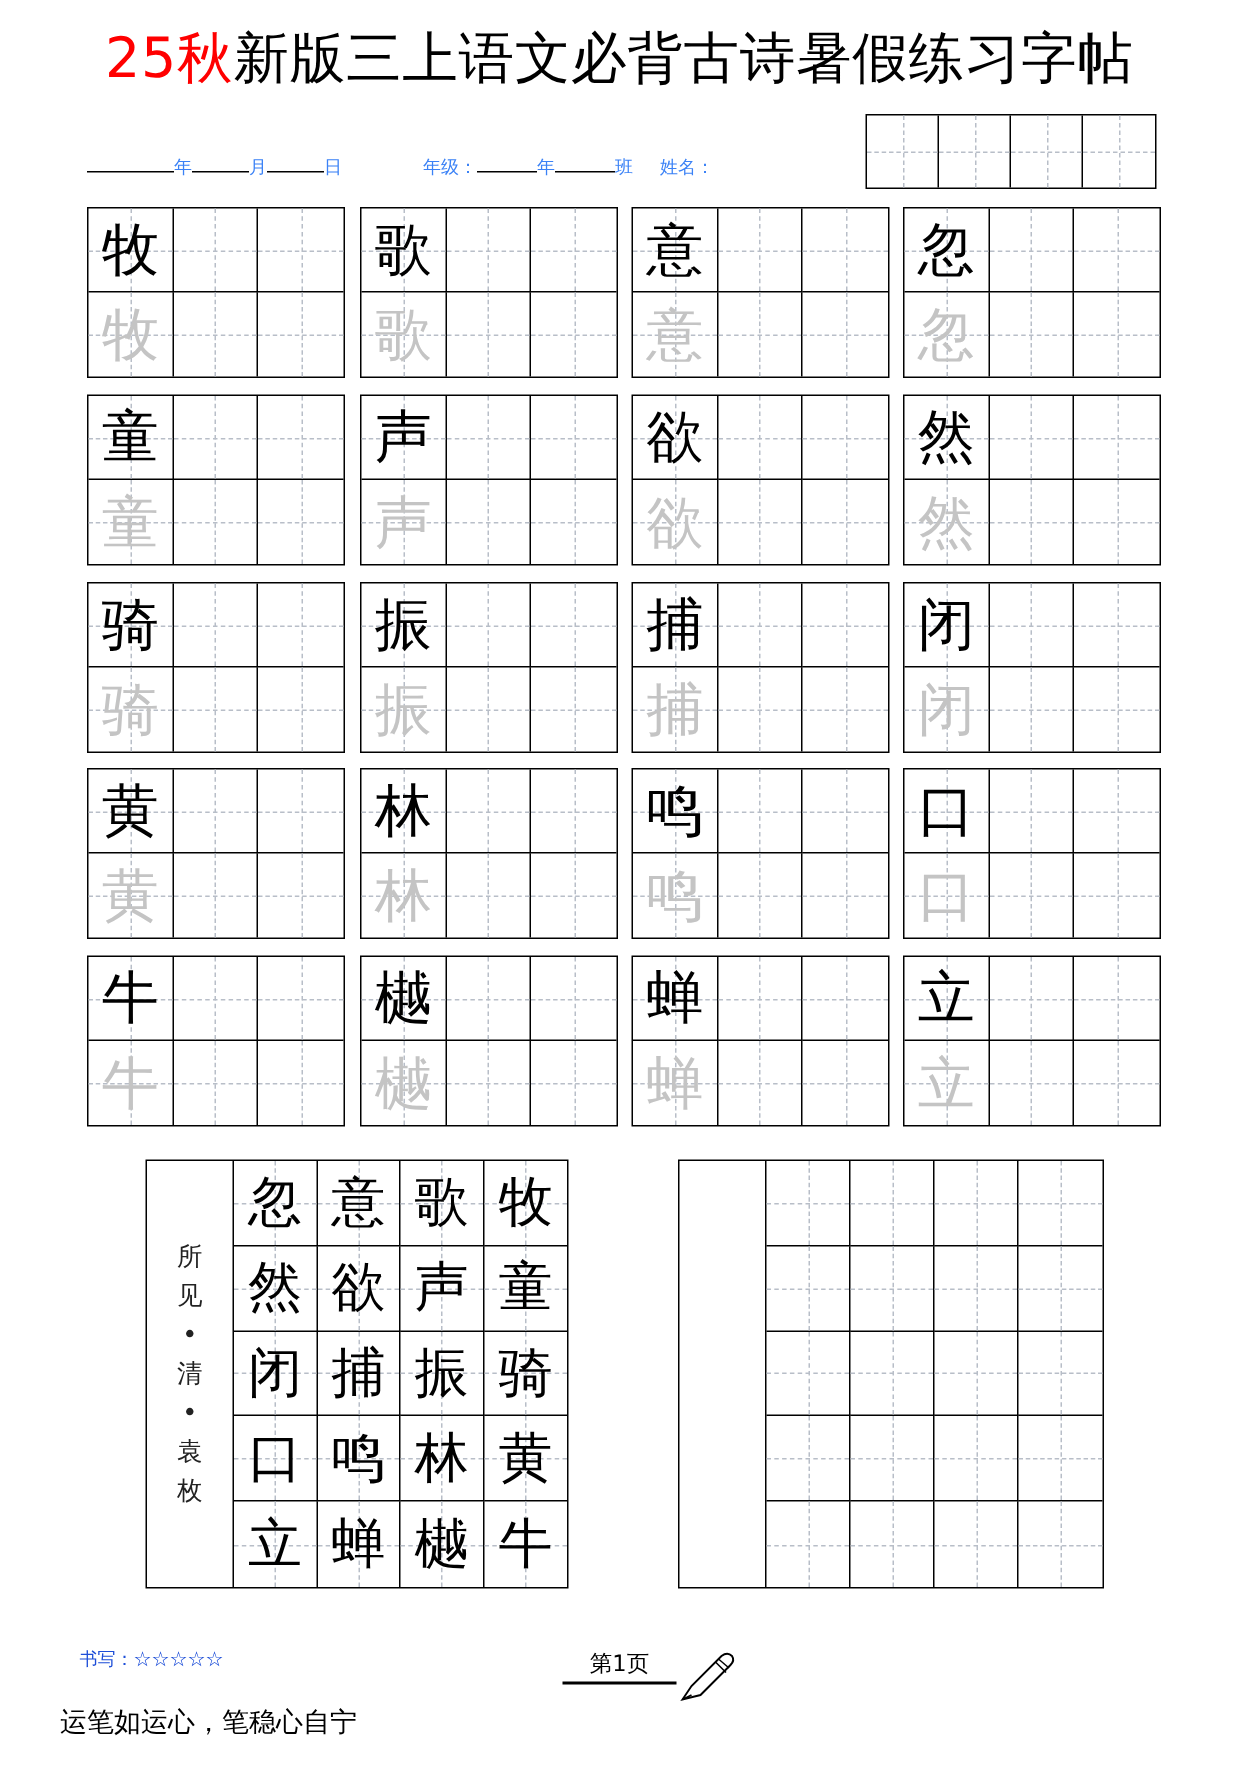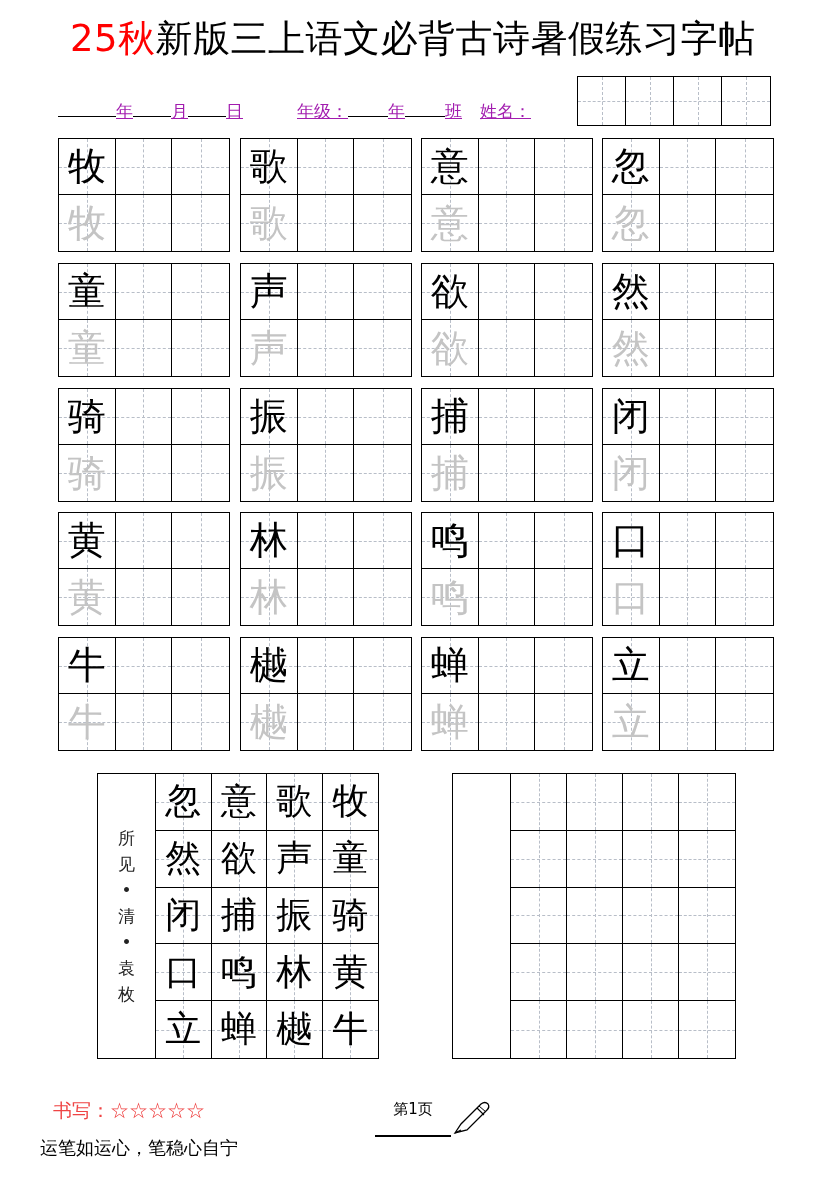--- a/index.html
+++ b/index.html
@@ -1,22 +1,22 @@
 <!DOCTYPE html>
 <html><head>
 <meta charset="utf-8">
 <style>
   html, body { margin:0; padding:0; background:#fff; }
   body { width:827px; height:1180px; position:relative; overflow:hidden;
          font-family:"DejaVu Sans","Liberation Sans",sans-serif; color:#000; }
   .title { position:absolute; left:70px; top:14px; font-size:37px; line-height:50px;
            letter-spacing:0.5px; white-space:nowrap; font-family:"DejaVu Sans",sans-serif; }
   .title .red { color:#ff0000; }
-  .info { position:absolute; left:58px; top:100px; font-size:17px; line-height:22px;
-          white-space:nowrap; font-family:"DejaVu Serif",serif; color:#a21caf;text-decoration:underline; }
+  .info { position:absolute; left:58px; top:100px; font-size:12px; line-height:22px;
+          white-space:nowrap; font-family:"DejaVu Serif",serif; color:#3b82f6; }
   .info .blank { display:inline-block; border-bottom:1px solid #000; height:14px; vertical-align:baseline; }
   .info .gap { display:inline-block; width:54px; }
   .namebox { position:absolute; left:577px; top:76px; height:48px; display:flex;
              border:1px solid #000; }
   .namebox .c { width:48px; height:48px; border-right:1px solid #000; box-sizing:border-box;
                 position:relative; }
   .namebox .c:last-child { border-right:none; }
   .tian::before { content:""; position:absolute; left:50%; top:0; bottom:0; border-left:1px dashed #b8bec8; }
   .tian::after { content:""; position:absolute; top:50%; left:0; right:0; border-top:1px dashed #b8bec8; }
   .block { position:absolute; width:172px; height:114px; border:1px solid #000; box-sizing:border-box;
@@ -39,25 +39,25 @@
   .poem .grid .cell:nth-child(n+17) { border-bottom:none; }
   .poem .grid .ch { position:absolute; inset:0; display:flex; align-items:center; justify-content:center;
                     font-size:36px; font-family:"DejaVu Serif",serif; z-index:1; }
   .blankbox { position:absolute; left:452px; top:773px; width:284px; height:286px; border:1px solid #000;
               box-sizing:border-box; display:flex; }
   .blankbox .side { width:57px; border-right:1px solid #000; }
   .blankbox .grid { flex:1; display:grid; grid-template-columns:repeat(4,1fr); grid-template-rows:repeat(5,1fr); }
   .blankbox .grid .cell { position:relative; border-right:1px solid #000; border-bottom:1px solid #000; }
   .blankbox .grid .cell:nth-child(4n) { border-right:none; }
   .blankbox .grid .cell:nth-child(n+17) { border-bottom:none; }
-  .rating { position:absolute; left:53px; top:1098px; font-size:19px; color:#ef4444;
+  .rating { position:absolute; left:53px; top:1098px; font-size:12px; color:#1d4ed8;
             font-family:"DejaVu Serif",serif; white-space:nowrap; }
   .motto { position:absolute; left:40px; top:1136px; font-size:18px; white-space:nowrap; }
   .pageno { position:absolute; left:375px; top:1100px; width:76px; text-align:center; font-size:15px;
-            border-bottom:2px solid #000; padding-bottom:16px; }
+            border-bottom:2px solid #000; padding-bottom:2px; }
   .pen { position:absolute; left:451px; top:1100px; width:40px; height:36px; }
 </style>
 </head>
 <body>
 
 <div class="title">
   <span class="red">25秋</span><span>新版三上语文必背古诗暑假练习字帖</span>
 </div>
 
 <div class="info">

